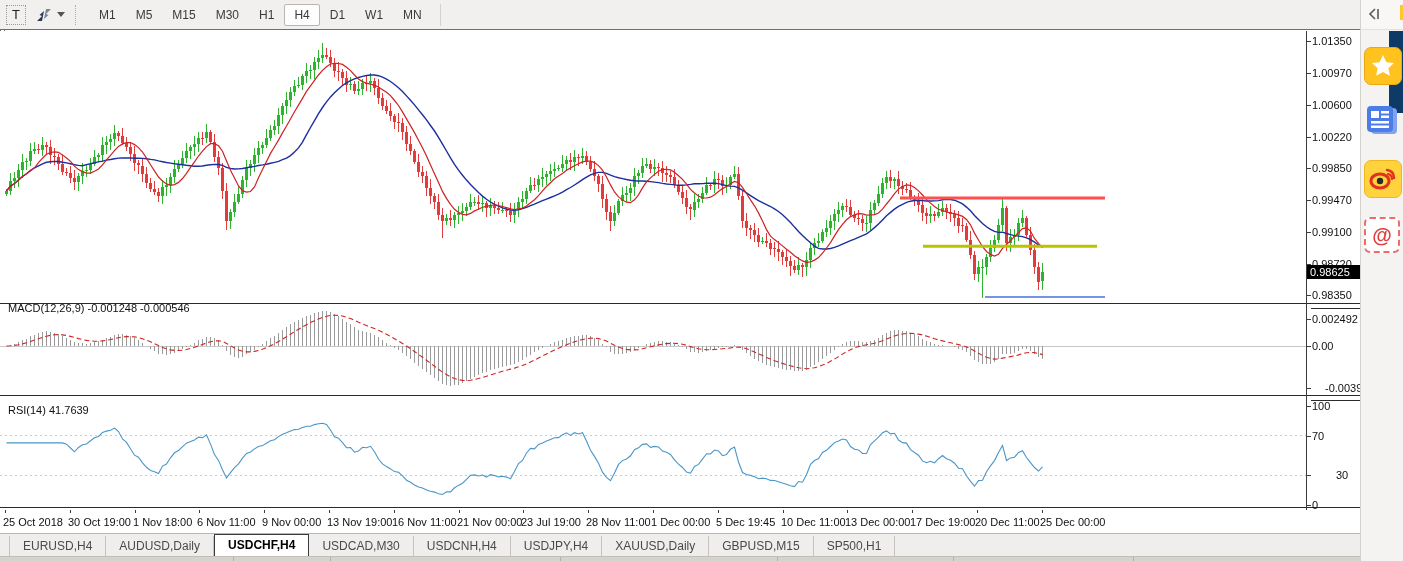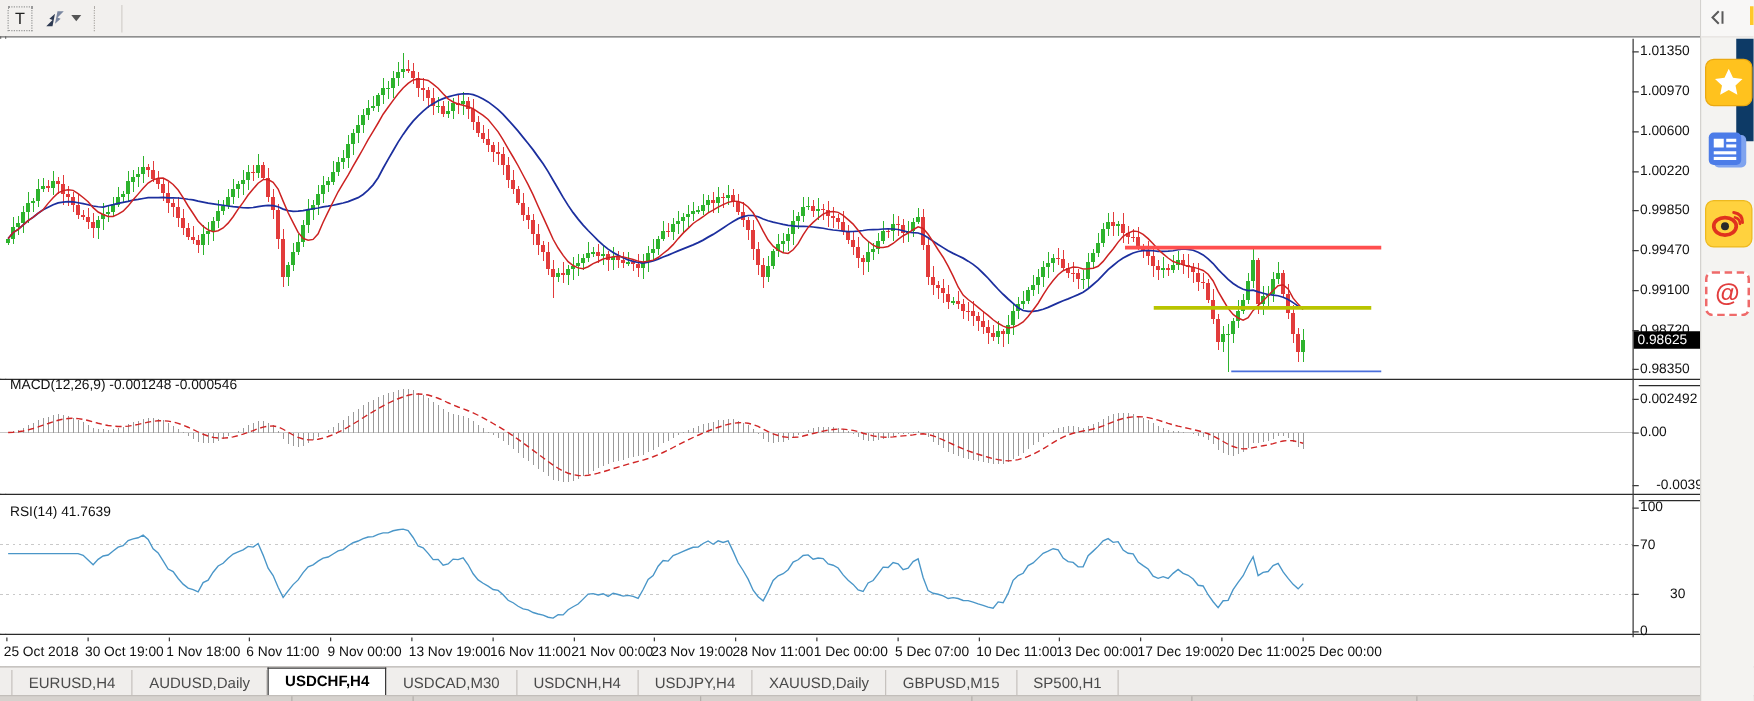--- a/index.html
+++ b/index.html
@@ -91,20 +91,31 @@
   <div id="toolbar">
     <div id="text-tool">T</div>
     <div id="arrows-tool">
       <svg width="16" height="14" viewBox="0 0 16 14">
         <path d="M1 13 L6 8 L3.5 7 L8 3 L6 13 Z" fill="#2e3a52"></path>
         <path d="M15 1 L10 6 L12.5 7 L8 11 L10 1 Z" fill="#7a86a0"></path>
       </svg>
       <span class="caret-down"></span>
     </div>
     <div class="grip"></div>
+    <div id="tf-container" style="display: flex;">
+        <div class="tool-btn tf-btn">M1</div>
+        <div class="tool-btn tf-btn">M5</div>
+        <div class="tool-btn tf-btn">M15</div>
+        <div class="tool-btn tf-btn">M30</div>
+        <div class="tool-btn tf-btn">H1</div>
+        <div class="tool-btn tf-btn active">H4</div>
+        <div class="tool-btn tf-btn">D1</div>
+        <div class="tool-btn tf-btn">W1</div>
+        <div class="tool-btn tf-btn">MN</div>
+      </div>
     <div class="toolbar-endsep"></div>
   </div>
 
   <div id="window">
     <div id="window-topline"></div>
     <div class="v-edge" style="left:0"></div>
     <div class="v-edge" style="left:4px"></div>
 
     <div id="chart-title"><span class="tri">▲</span><span>USDCHF,H4</span>  <span>0.98532</span> <span>0.98625</span> <span>0.98502</span> <span>0.98625</span></div>
 
@@ -985,27 +996,27 @@
         <div class="time-label" style="left: 197px;">6 Nov 11:00</div>
         <div class="time-tick" style="left: 264px;"></div>
         <div class="time-label" style="left: 262px;">9 Nov 00:00</div>
         <div class="time-tick" style="left: 329px;"></div>
         <div class="time-label" style="left: 327px;">13 Nov 19:00</div>
         <div class="time-tick" style="left: 394px;"></div>
         <div class="time-label" style="left: 392px;">16 Nov 11:00</div>
         <div class="time-tick" style="left: 459px;"></div>
         <div class="time-label" style="left: 457px;">21 Nov 00:00</div>
         <div class="time-tick" style="left: 523px;"></div>
-        <div class="time-label" style="left: 521px;">23 Nov 19:00</div>
+        <div class="time-label" style="left: 521px;">23 Jul 19:00</div>
         <div class="time-tick" style="left: 588px;"></div>
         <div class="time-label" style="left: 586px;">28 Nov 11:00</div>
         <div class="time-tick" style="left: 653px;"></div>
         <div class="time-label" style="left: 651px;">1 Dec 00:00</div>
         <div class="time-tick" style="left: 718px;"></div>
-        <div class="time-label" style="left: 716px;">5 Dec 07:00</div>
+        <div class="time-label" style="left: 716px;">5 Dec 19:45</div>
         <div class="time-tick" style="left: 783px;"></div>
         <div class="time-label" style="left: 781px;">10 Dec 11:00</div>
         <div class="time-tick" style="left: 847px;"></div>
         <div class="time-label" style="left: 845px;">13 Dec 00:00</div>
         <div class="time-tick" style="left: 912px;"></div>
         <div class="time-label" style="left: 910px;">17 Dec 19:00</div>
         <div class="time-tick" style="left: 977px;"></div>
         <div class="time-label" style="left: 975px;">20 Dec 11:00</div>
         <div class="time-tick" style="left: 1042px;"></div>
         <div class="time-label" style="left: 1040px;">25 Dec 00:00</div>

